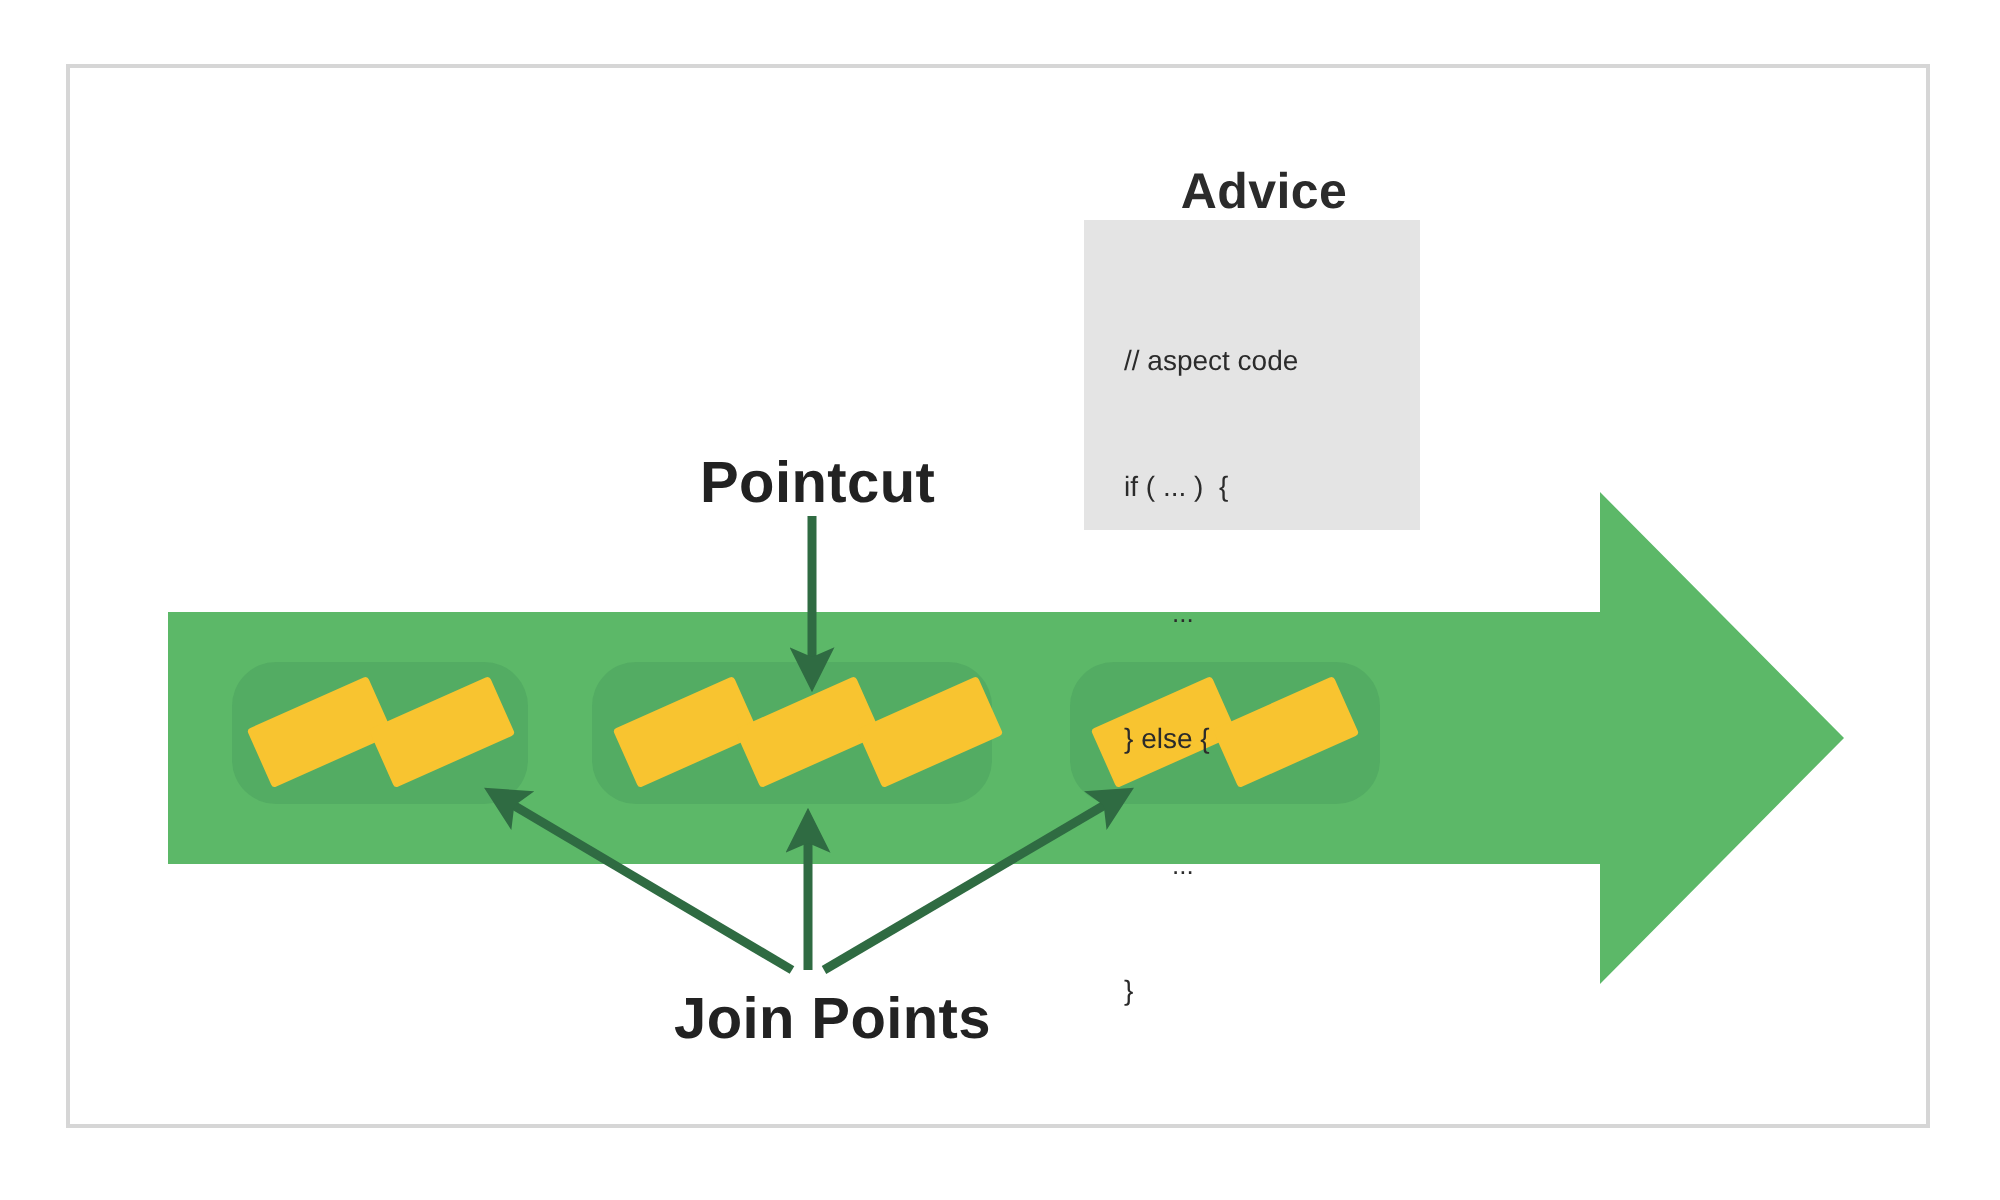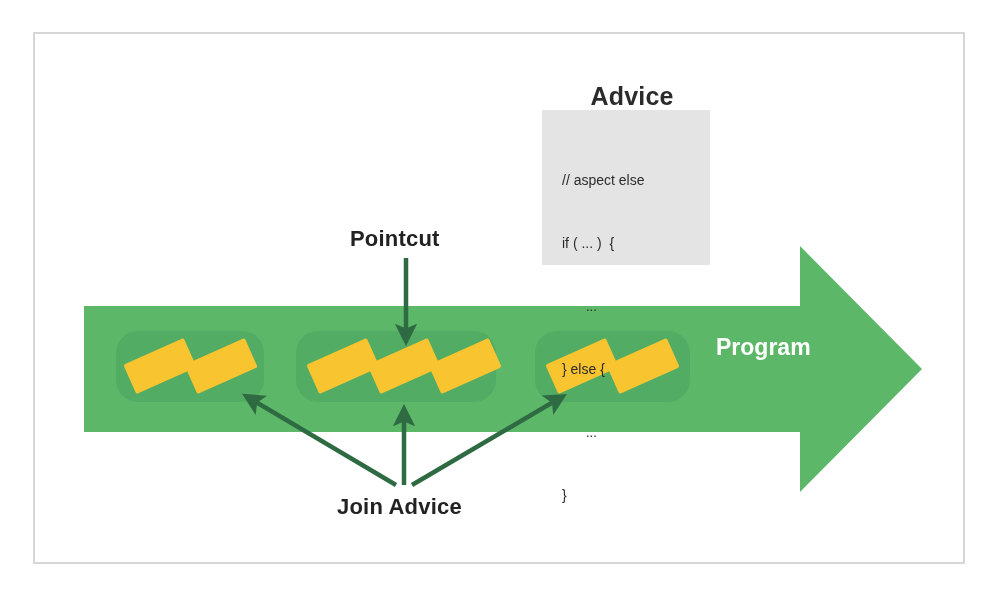--- a/index.html
+++ b/index.html
@@ -106,21 +106,21 @@
     width: 66px;
     height: 32px;
     background: #f8c430;
     transform: rotate(-24deg);
     border-radius: 2px;
   }
 
   
   .ann-label {
     position: absolute;
-    font-size: 22px;
+    font-size: 29px;
     font-weight: bold;
     color: #222222;
     letter-spacing: 0.2px;
     white-space: nowrap;
   }
   .label-pointcut { left: 350px; top: 226px; }
   .label-joinpoints { left: 337px; top: 494px; }
 
   .ann-svg {
     position: absolute;
@@ -150,28 +150,27 @@
   <div class="jp-bar" style="left:188px; top:350px;"></div>
 
   <div class="jp-bar" style="left:310px; top:350px;"></div>
   <div class="jp-bar" style="left:371px; top:350px;"></div>
   <div class="jp-bar" style="left:432px; top:350px;"></div>
 
   <div class="jp-bar" style="left:549px; top:350px;"></div>
   <div class="jp-bar" style="left:610px; top:350px;"></div>
 
   <div class="exec-label">
-    <div>Program</div>
   </div>
 
   <div class="advice-title">Advice</div>
 
   <div class="code-box">
     <div class="code-lines">
-      <span class="code-line">// aspect else</span>
+      <span class="code-line">// aspect code</span>
       <span class="code-line">if ( ... )  {</span>
       <span class="code-line indent">...</span>
       <span class="code-line">} else {</span>
       <span class="code-line indent">...</span>
       <span class="code-line">}</span>
     </div>
   </div>
 
   <svg class="ann-svg" viewBox="0 0 1000 600">
     <defs>
@@ -181,15 +180,15 @@
     </defs>
 
     <line x1="406" y1="258" x2="406" y2="338" stroke="#2f6b42" stroke-width="4.5" marker-end="url(#head)"></line>
 
     <line x1="396" y1="485" x2="249" y2="398" stroke="#2f6b42" stroke-width="4.5" marker-end="url(#head)"></line>
     <line x1="404" y1="485" x2="404" y2="412" stroke="#2f6b42" stroke-width="4.5" marker-end="url(#head)"></line>
     <line x1="412" y1="485" x2="560" y2="398" stroke="#2f6b42" stroke-width="4.5" marker-end="url(#head)"></line>
   </svg>
 
   <div class="ann-label label-pointcut">Pointcut</div>
-  <div class="ann-label label-joinpoints">Join Advice</div>
+  <div class="ann-label label-joinpoints">Join Points</div>
 
 </div>
 
 </body></html>

